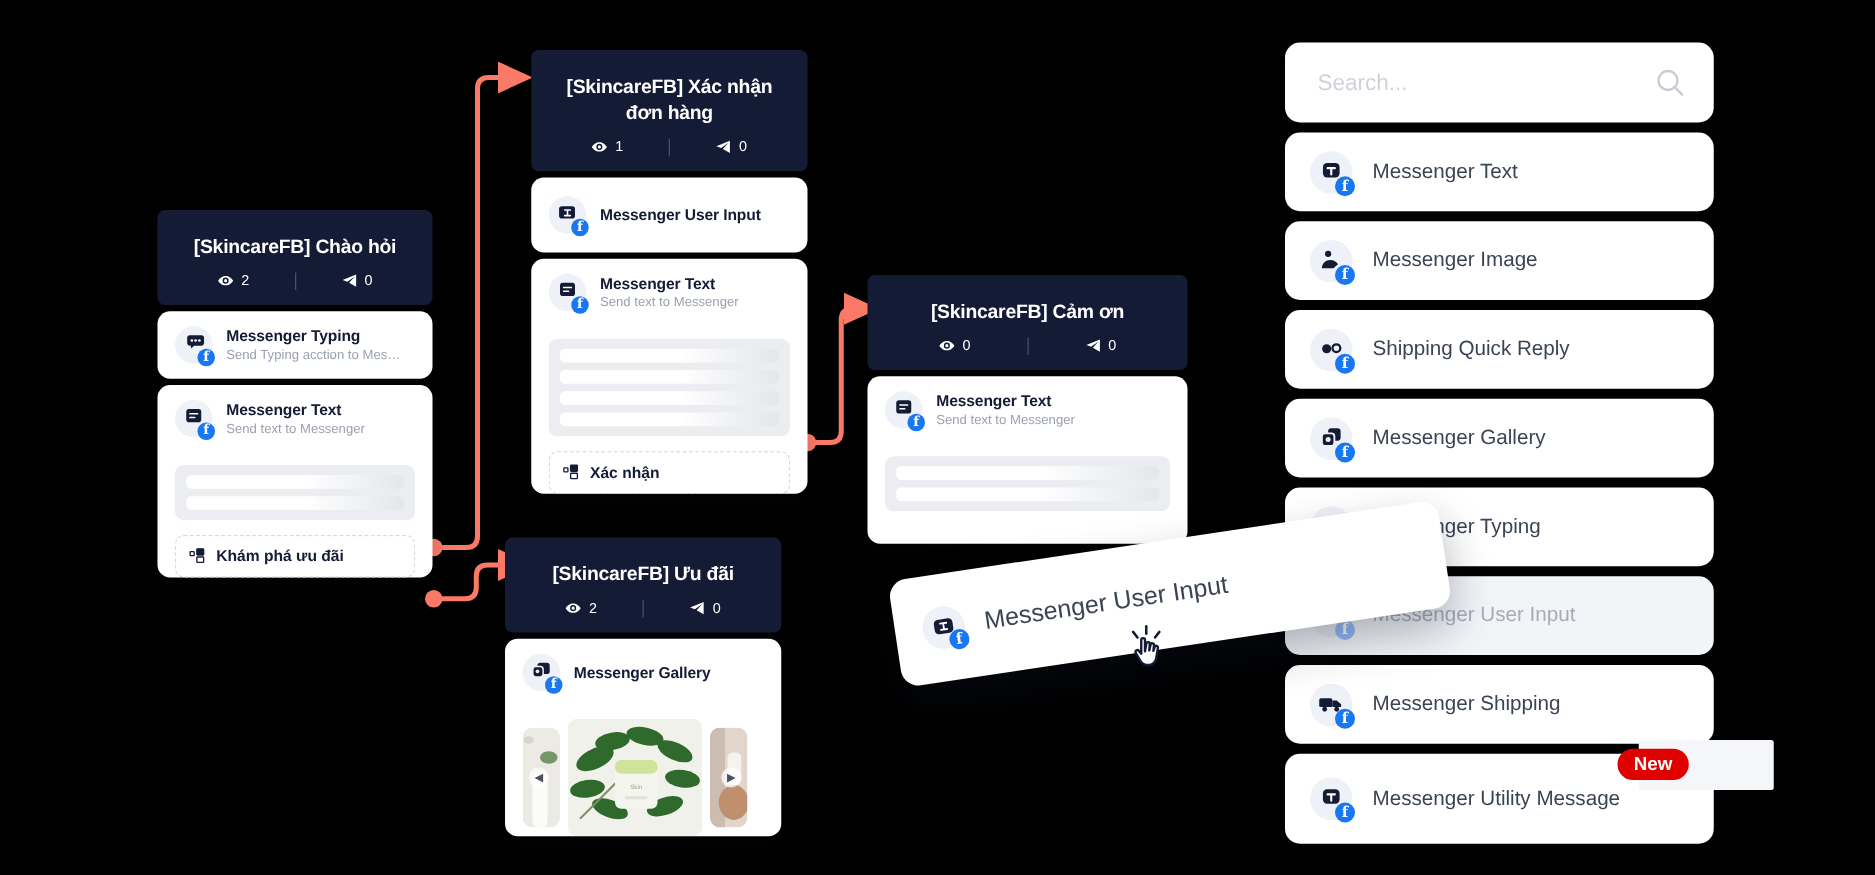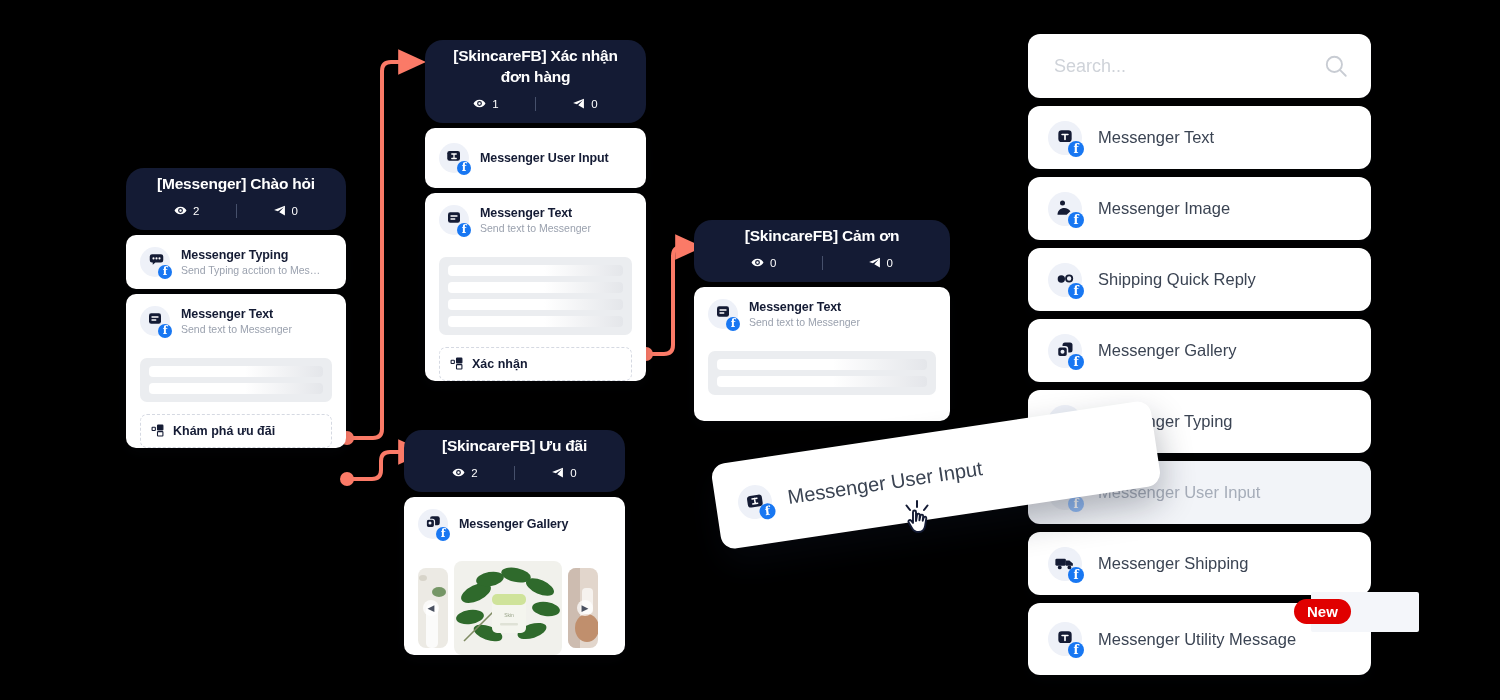--- a/index.html
+++ b/index.html
@@ -11,22 +11,22 @@
     position:relative;
   }
   .stage{position:absolute;inset:0;}
 
   
   .connectors{position:absolute;left:0;top:0;width:1500px;height:700px;pointer-events:none;}
 
   
   .flow-card{position:absolute;}
   .flow-head{
-    background:#141B34;color:#ffffff;border-radius:18px;
-    padding:6px 12px 12px;text-align:center;position:relative;z-index:3;
+    background:#141B34;color:#ffffff;border-radius:6px;
+    padding:20px 12px 12px;text-align:center;position:relative;z-index:3;
   }
   .flow-title{font-size:15.5px;font-weight:bold;line-height:1.35;letter-spacing:-.2px;}
   .flow-stats{display:flex;align-items:center;justify-content:center;gap:0;margin-top:9px;}
   .stat{display:flex;align-items:center;justify-content:center;gap:6px;width:50%;
         font-size:11.5px;color:#ffffff;}
   .stat-div{width:1px;height:14px;background:#46506b;}
   .stat svg{display:block}
 
   .node{
     background:#ffffff;border-radius:10px;margin-top:5px;position:relative;z-index:2;
@@ -142,21 +142,21 @@
     </g>
 
     <g>
       <circle cx="646" cy="354" r="7" fill="#FB7A67"></circle>
       <path d="M651,354 L664,354 Q673,354 673,345 L673,256 Q673,247 682,247 L688,247" fill="none" stroke="#FB7A67" stroke-width="4" stroke-linecap="round" marker-end="url(#ah)"></path>
     </g>
   </svg>
 
   <div class="flow-card" style="left:126px;top:168px;width:220px;">
     <div class="flow-head">
-      <div class="flow-title">[Messenger] Chào hỏi</div>
+      <div class="flow-title">[SkincareFB] Chào hỏi</div>
       <div class="flow-stats">
         <div class="stat">
           <svg width="13" height="13" viewBox="0 0 24 24" fill="#fff">
               <path d="M12 5C6.5 5 2.2 9.1 1 12c1.2 2.9 5.5 7 11 7s9.8-4.1 11-7c-1.2-2.9-5.5-7-11-7zm0 11.5A4.5 4.5 0 1 1 12 7.5a4.5 4.5 0 0 1 0 9zm0-2.2a2.3 2.3 0 1 0 0-4.6 2.3 2.3 0 0 0 0 4.6z"></path>
             </svg>
           <span>2</span>
         </div>
         <div class="stat-div"></div>
         <div class="stat">
           <svg width="13" height="13" viewBox="0 0 24 24" fill="#fff">

